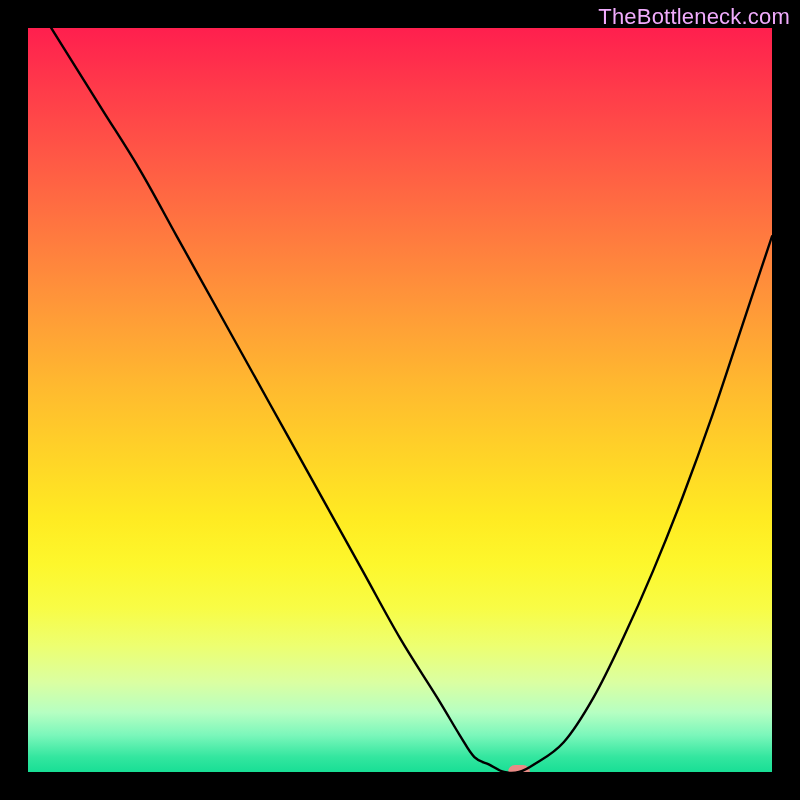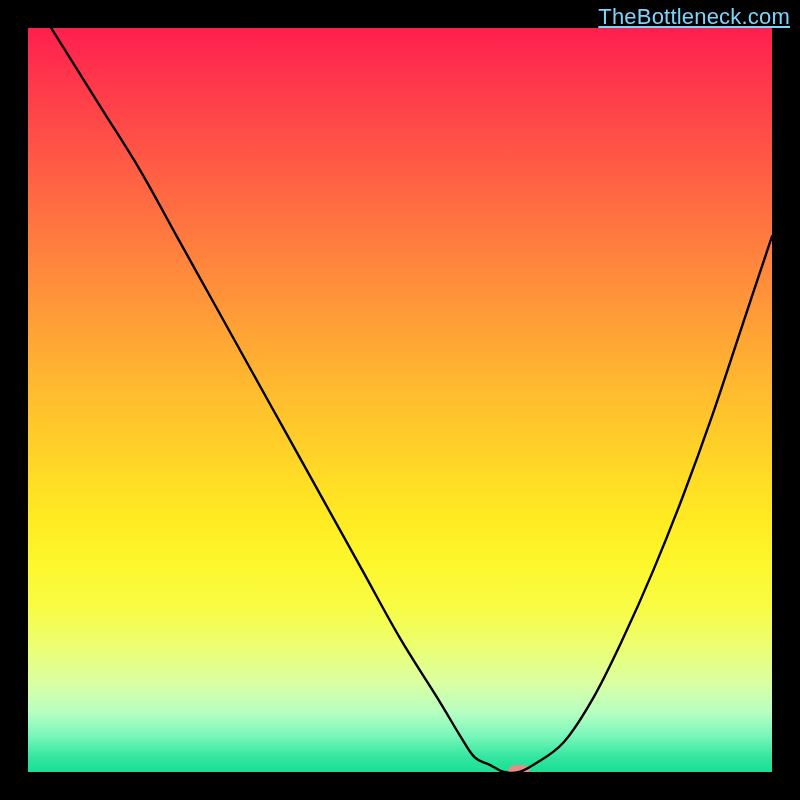--- a/index.html
+++ b/index.html
@@ -13,26 +13,25 @@
   .container {
     position: relative;
     width: 800px;
     height: 800px;
     background: #000;
   }
   .watermark {
     position: absolute;
     top: 4px;
     right: 10px;
-    color: #7dd3fc;
+    color: #f0abfc;
     font-size: 22px;
     font-weight: 500;
     letter-spacing: 0.2px;
     z-index: 30;
-    text-decoration: underline;
   }
   .plot-area {
     position: absolute;
     left: 28px;
     top: 28px;
     width: 744px;
     height: 744px;
     overflow: hidden;
   }
   .gradient-bg {

